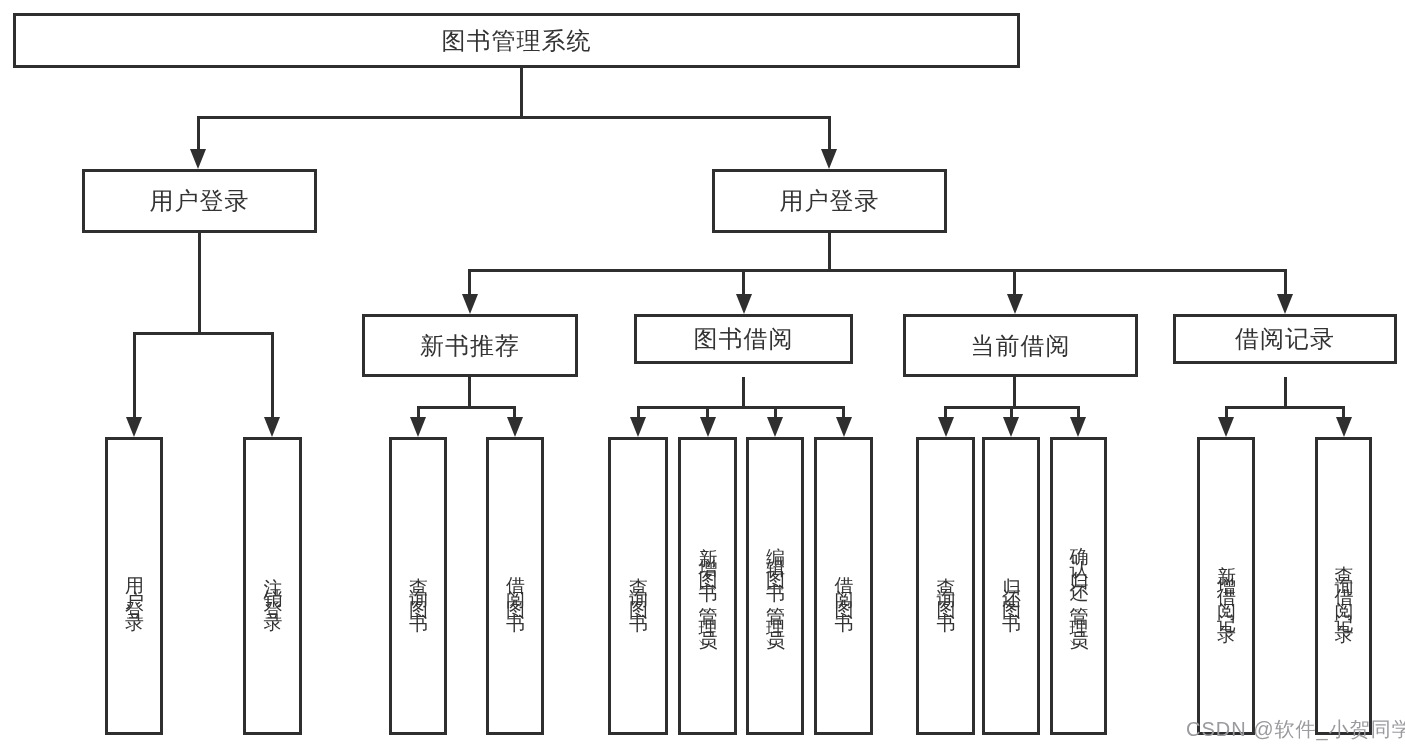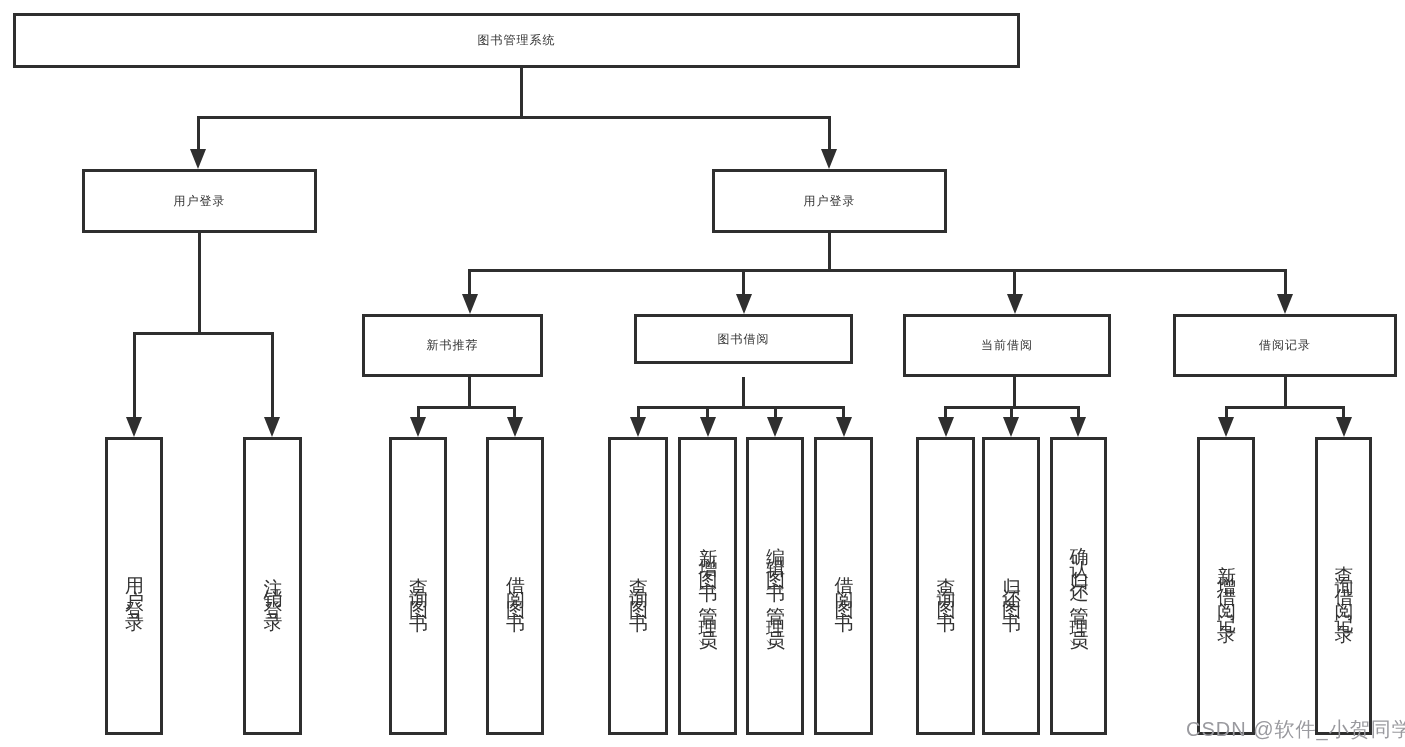--- a/index.html
+++ b/index.html
@@ -17,21 +17,21 @@
   }
   .box {
     position: absolute;
     box-sizing: border-box;
     border: 3px solid #2f2f2f;
     background: #ffffff;
     display: flex;
     align-items: center;
     justify-content: center;
     color: #333333;
-    font-size: 12px;
+    font-size: 24px;
     letter-spacing: 1px;
     white-space: nowrap;
   }
   .leaf {
     position: absolute;
     box-sizing: border-box;
     border: 3px solid #2f2f2f;
     background: #ffffff;
     display: flex;
     align-items: center;
@@ -108,30 +108,30 @@
   <div class="hline" style="left:468px; top:269px; width:818px;"></div>
   <div class="vline" style="left:468px; top:269px; height:28px;"></div>
   <div class="arrow" style="left:462px; top:294px;"></div>
   <div class="vline" style="left:742px; top:269px; height:28px;"></div>
   <div class="arrow" style="left:736px; top:294px;"></div>
   <div class="vline" style="left:1013px; top:269px; height:28px;"></div>
   <div class="arrow" style="left:1007px; top:294px;"></div>
   <div class="vline" style="left:1284px; top:269px; height:28px;"></div>
   <div class="arrow" style="left:1277px; top:294px;"></div>
 
-  <div class="box" style="left:362px; top:314px; width:181px; height:63px;">
+  <div class="box" style="left:362px; top:314px; width:216px; height:63px;">
     <span>新书推荐</span>
   </div>
   <div class="box" style="left:634px; top:314px; width:219px; height:50px;">
     <span>图书借阅</span>
   </div>
-  <div class="box" style="left:903px; top:314px; width:208px; height:63px;">
+  <div class="box" style="left:903px; top:314px; width:235px; height:63px;">
     <span>当前借阅</span>
   </div>
-  <div class="box" style="left:1173px; top:314px; width:224px; height:63px;">
+  <div class="box" style="left:1173px; top:314px; width:224px; height:50px;">
     <span>借阅记录</span>
   </div>
 
   <div class="vline" style="left:468px; top:377px; height:31px;"></div>
   <div class="hline" style="left:417px; top:406px; width:99px;"></div>
   <div class="vline" style="left:417px; top:406px; height:15px;"></div>
   <div class="arrow" style="left:410px; top:417px;"></div>
   <div class="vline" style="left:513px; top:406px; height:15px;"></div>
   <div class="arrow" style="left:507px; top:417px;"></div>
 

